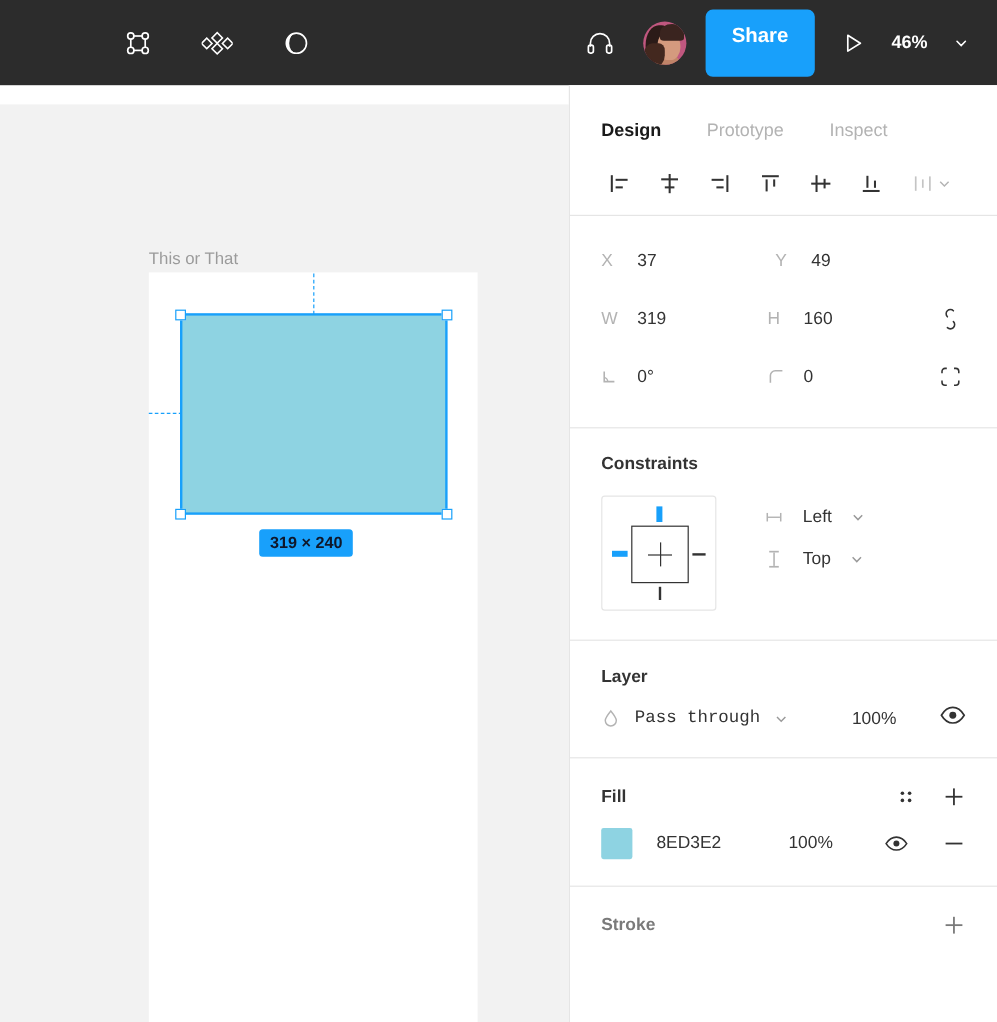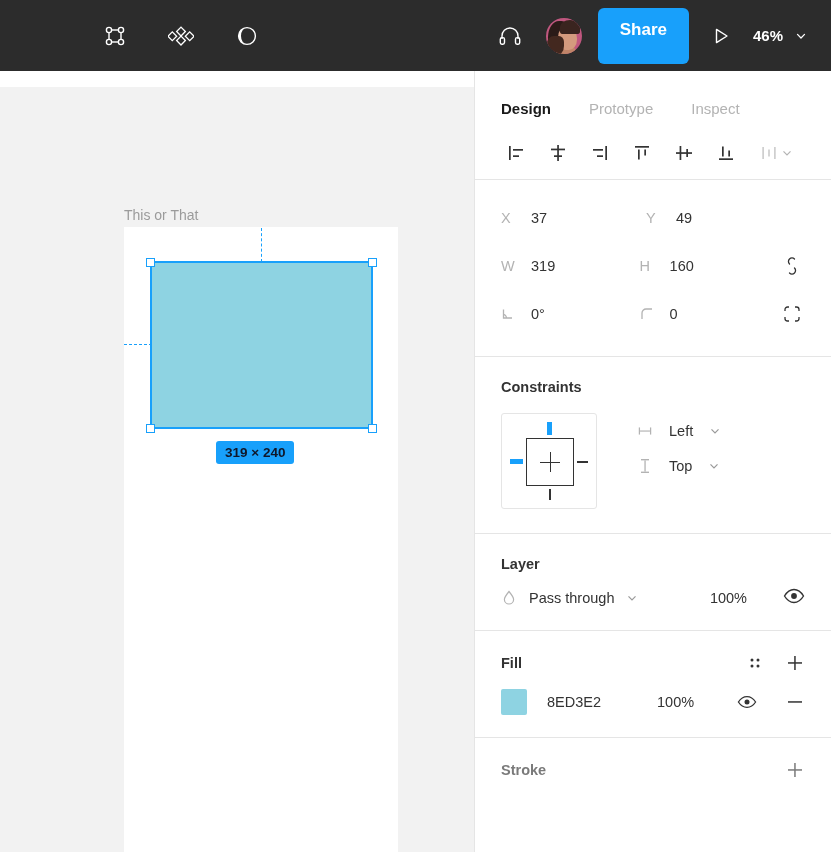--- a/index.html
+++ b/index.html
@@ -61,21 +61,21 @@
     padding: 0 22px; height: 56px; line-height: 44px;
     border-radius: 6px; cursor: pointer;
     margin-right: 10px;
   }
   .present-btn {
     width: 44px; height: 40px;
     display: flex; align-items: center; justify-content: center;
     cursor: pointer; margin-right: 6px;
   }
   .zoom-ctl {
-    display: flex; align-items: center; gap: 12px;
+    display: flex; align-items: center; gap: 22px;
     color: #fff; font-size: 15px; font-weight: bold;
     cursor: pointer; padding: 6px 4px;
   }
 
   
   .canvas {
     position: absolute; top: 87px; left: 0;
     width: 474px; height: 781px;
     background: #f2f2f2;
     overflow: hidden;
@@ -223,21 +223,21 @@
   .cdrops { display: flex; flex-direction: column; gap: 18px; padding-top: 10px; }
   .cdrop { display: flex; align-items: center; gap: 16px; cursor: pointer; }
   .cdrop-icon { width: 16px; display: flex; justify-content: center; color: #b3b3b3; }
   .cdrop-lbl { font-size: 14.5px; color: #333; }
 
   
   .layer-row {
     display: flex; align-items: center;
     padding: 16px 0 22px 0;
   }
-  .layer-blend { display: flex; align-items: center; gap: 12px; cursor: pointer; }
+  .layer-blend { display: flex; align-items: center; gap: 12px; cursor: pointer; font-family: Liberation Mono, monospace; }
   .layer-blend-lbl { font-size: 14.5px; color: #333; }
   .layer-op { font-size: 14.5px; color: #333; margin-left: auto; margin-right: 36px; cursor: text; }
   .eye { cursor: pointer; }
 
   
   .fill-row {
     display: flex; align-items: center;
     padding: 16px 0 22px 0;
   }
   .swatch {

